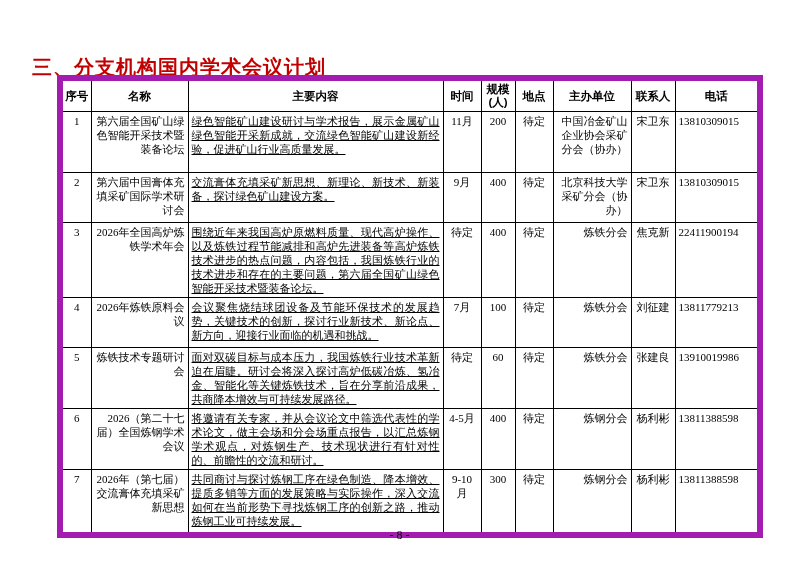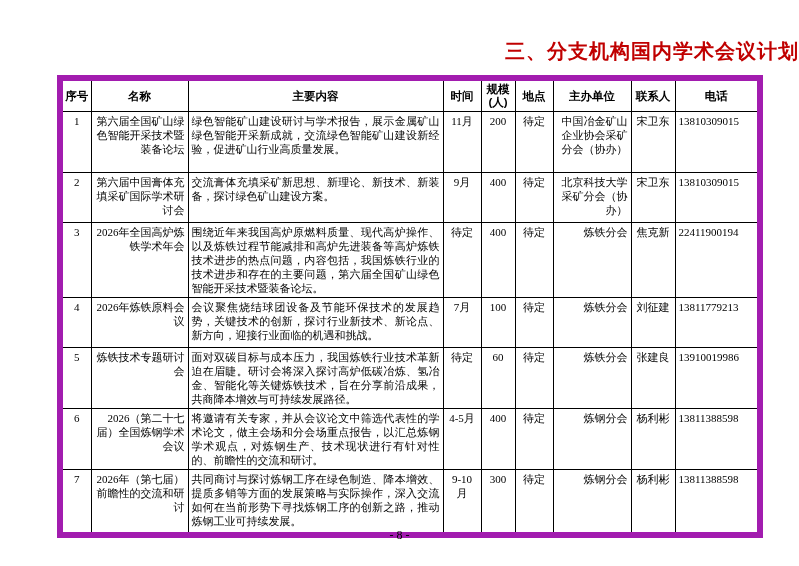--- a/index.html
+++ b/index.html
@@ -14,22 +14,22 @@
     background: #ffffff;
     color: #000000;
     font-family: "Liberation Serif", serif;
     overflow: hidden;
   }
   .title {
     position: absolute;
     top: 38px;
     left: 16px;
     right: 0;
-    margin: 0;
-    text-align: right;
+    margin: 16px;
+    text-align: left;
     font-family: "Liberation Sans", sans-serif;
     font-weight: bold;
     font-size: 20px;
     letter-spacing: 1px;
     color: #c00000;
   }
   table.conf-table {
     position: absolute;
     top: 75px;
     left: 57px;
@@ -60,21 +60,21 @@
   tr.hdr   { height: 32px; }
   tr.r1    { height: 61px; }
   tr.r2    { height: 50px; }
   tr.r3    { height: 70px; }
   tr.r4    { height: 50px; }
   tr.r5    { height: 57px; }
   tr.r6    { height: 60px; }
   tr.r7    { height: 65px; }
   .c-no, .c-time, .c-scale, .c-loc, .c-contact { text-align: center; }
   .c-name, .c-org { text-align: right; }
-  .c-content { text-align: justify; }
+  .c-content { text-align: justify; text-decoration: underline; }
   .c-phone { text-align: left; padding-left: 2px; padding-right: 1px; }
   .page-num {
     position: absolute;
     top: 528px;
     left: 0;
     right: 0;
     text-align: center;
     font-size: 12px;
     font-family: "Liberation Serif", serif;
   }
@@ -173,21 +173,21 @@
         <td class="c-content">将邀请有关专家，并从会议论文中筛选代表性的学术论文，做主会场和分会场重点报告，以汇总炼钢学术观点，对炼钢生产、技术现状进行有针对性的、前瞻性的交流和研讨。</td>
         <td class="c-time">4-5月</td>
         <td class="c-scale">400</td>
         <td class="c-loc">待定</td>
         <td class="c-org">炼钢分会</td>
         <td class="c-contact">杨利彬</td>
         <td class="c-phone">13811388598</td>
       </tr>
       <tr class="r7">
         <td class="c-no">7</td>
-        <td class="c-name">2026年（第七届）前瞻性的交流和研讨</td>
+        <td class="c-name">2026年（第七届）交流膏体充填采矿新思想</td>
         <td class="c-content">共同商讨与探讨炼钢工序在绿色制造、降本增效、提质多销等方面的发展策略与实际操作，深入交流如何在当前形势下寻找炼钢工序的创新之路，推动炼钢工业可持续发展。</td>
         <td class="c-time">9-10月</td>
         <td class="c-scale">300</td>
         <td class="c-loc">待定</td>
         <td class="c-org">炼钢分会</td>
         <td class="c-contact">杨利彬</td>
         <td class="c-phone">13811388598</td>
       </tr>
     </tbody>
   </table>

